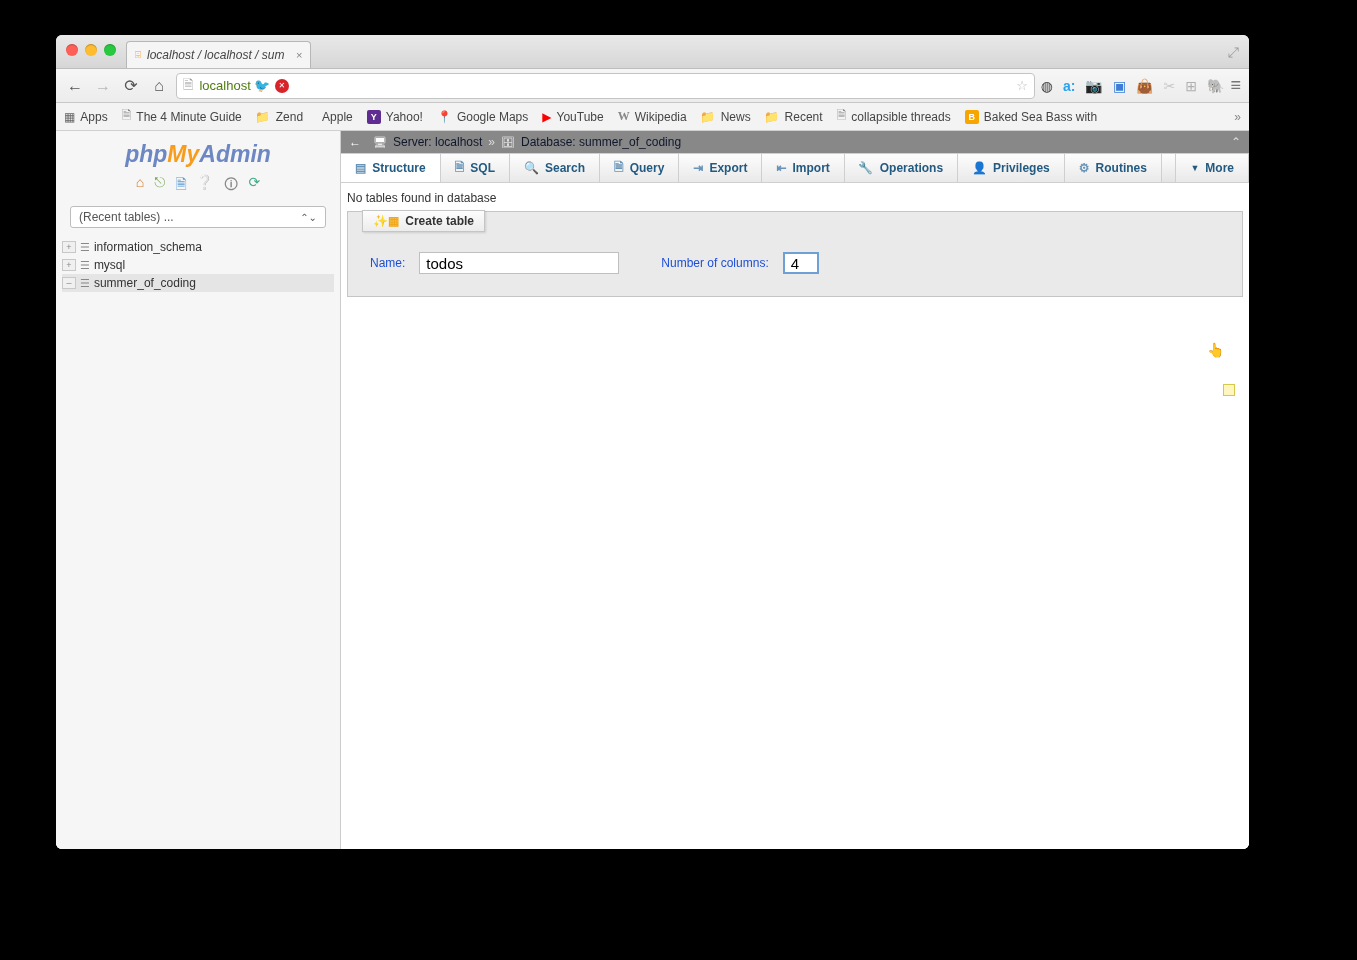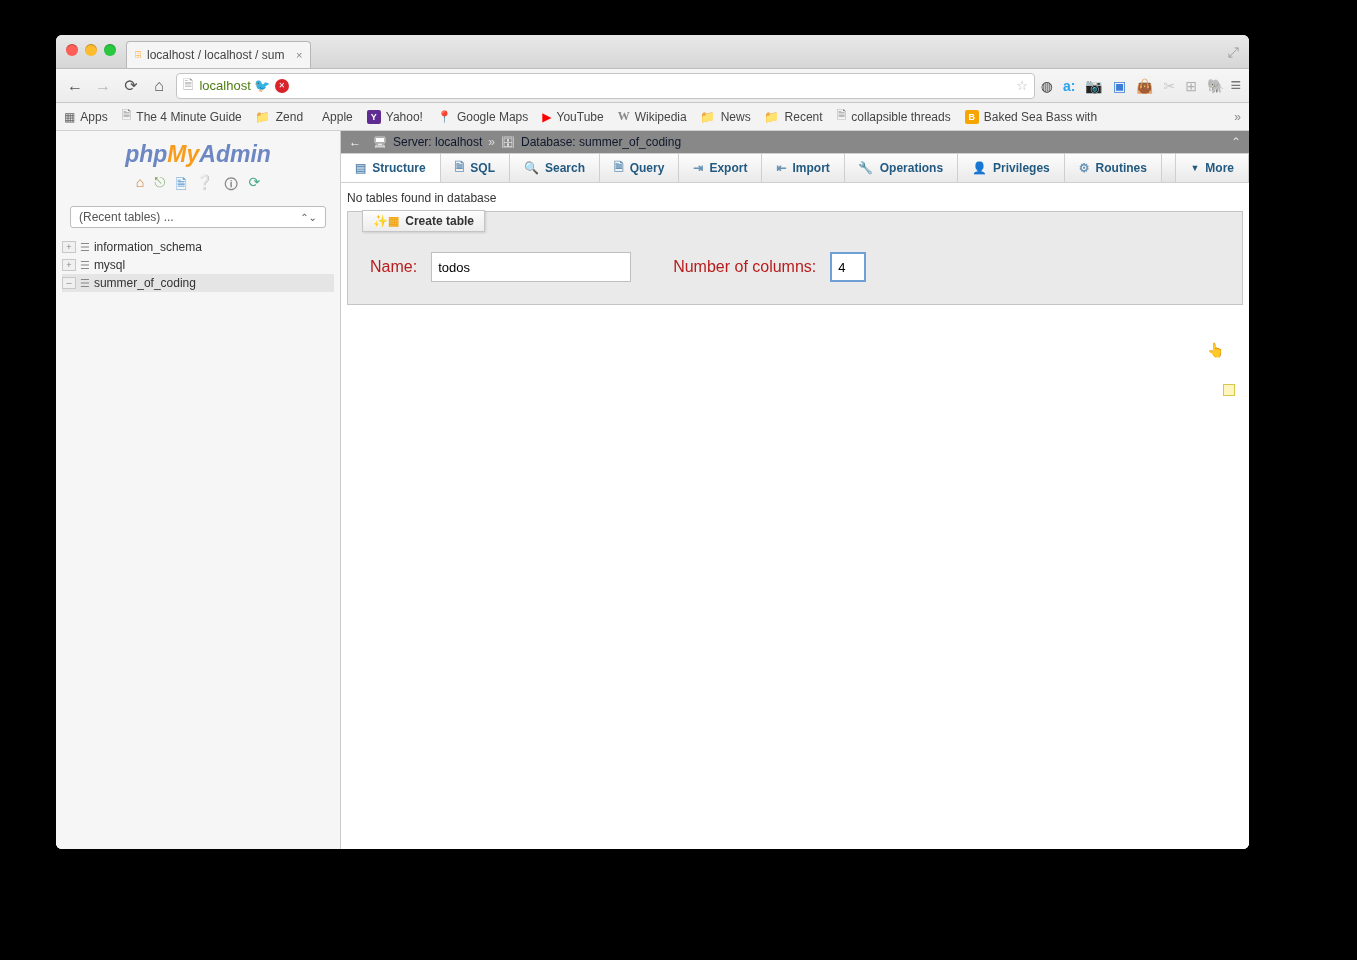--- a/index.html
+++ b/index.html
@@ -38,21 +38,21 @@
   .browser-tab {
     margin-left:70px; height:27px;
     background:#f5f5f5; border:1px solid #b7b7b7; border-bottom:none;
     border-radius:4px 4px 0 0;
     display:flex; align-items:center; padding:0 26px 0 8px; gap:6px;
     position:relative; font-size:12px; color:#444;
     max-width:200px;
   }
   .browser-tab .favicon{font-size:10px;color:#f90;}
   .browser-tab .tab-close{position:absolute; right:8px; color:#888; font-size:11px;}
-  .browser-tab .tab-title{white-space:nowrap;overflow:hidden;text-overflow:ellipsis;}
+  .browser-tab .tab-title{white-space:nowrap;overflow:hidden;text-overflow:ellipsis;font-style:italic;}
   .maximize-icon{position:absolute; right:10px; top:9px; color:#999; font-size:14px;}
   
   .chrome-toolbar {
     background:linear-gradient(#f6f6f6,#ececec);
     border-bottom:1px solid #c7c7c7;
     height:34px; display:flex; align-items:center; padding:0 8px; gap:6px;
   }
   .nav-btn{width:22px; text-align:center; color:#555; font-size:16px; cursor:pointer;}
   .nav-btn.disabled{color:#b9b9b9;}
   .omnibox{
@@ -151,23 +151,23 @@
     padding:3px 10px; font-size:12px; font-weight:bold; color:#333;
     display:inline-flex; align-items:center; gap:6px; margin-left:14px;
     box-shadow:1px 1px 2px rgba(0,0,0,.12);
     position:relative; top:-2px;
   }
   .create-legend .li{color:#f0a81a;}
   .create-form-row{
     display:flex; align-items:center; gap:14px;
     padding:18px 22px 22px;
   }
-  .create-form-row label{font-size:16px;color:#b91c1c;}
+  .create-form-row label{font-size:12px;color:#1d4ed8;}
   .create-form-row input[type=text]{
-    border:1px solid #bfbfbf; height:30px; padding:0 6px; font-size:13px;
+    border:1px solid #bfbfbf; height:22px; padding:0 6px; font-size:15px;
   }
   .create-form-row input.name{width:200px;}
   .create-form-row input.cols{width:36px;border:2px solid #6ea0d6;}
   .go-bar{
     background:linear-gradient(#d8dfe8,#c4cedb);
     border:1px solid #bac3cf; border-top:1px solid #cdd5df;
     margin:0 6px; padding:16px 14px;
     display:flex; justify-content:flex-end;
   }
   .go-btn{

